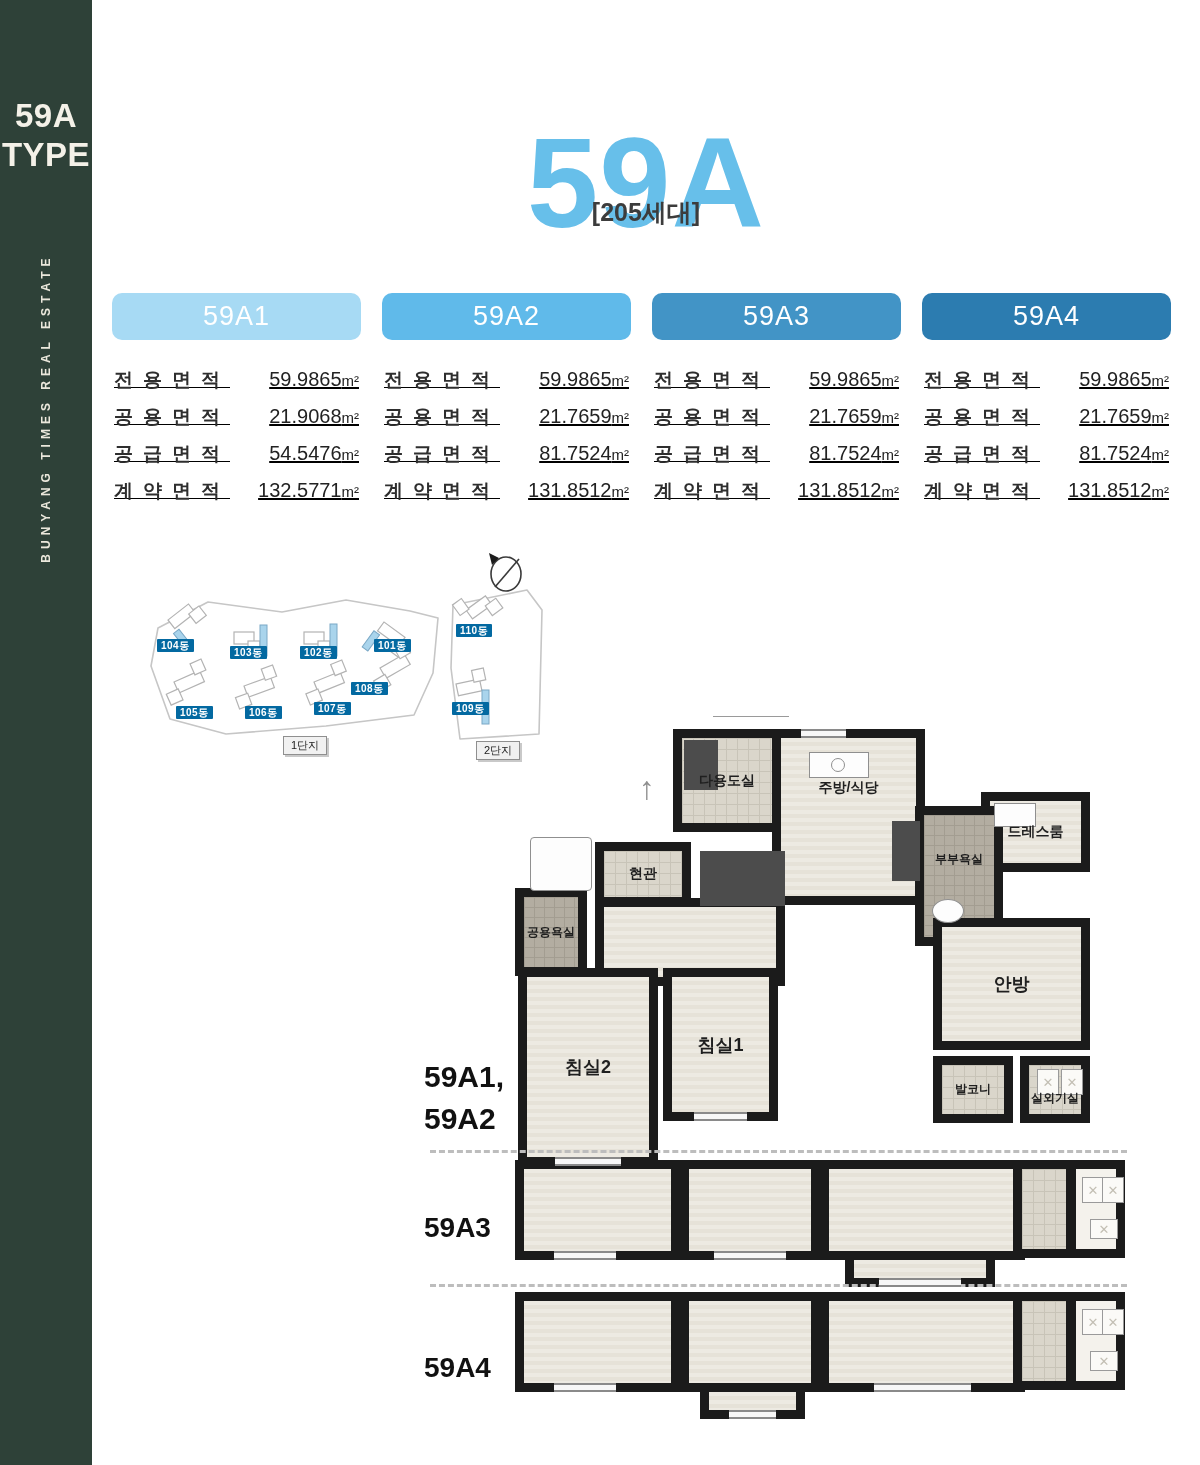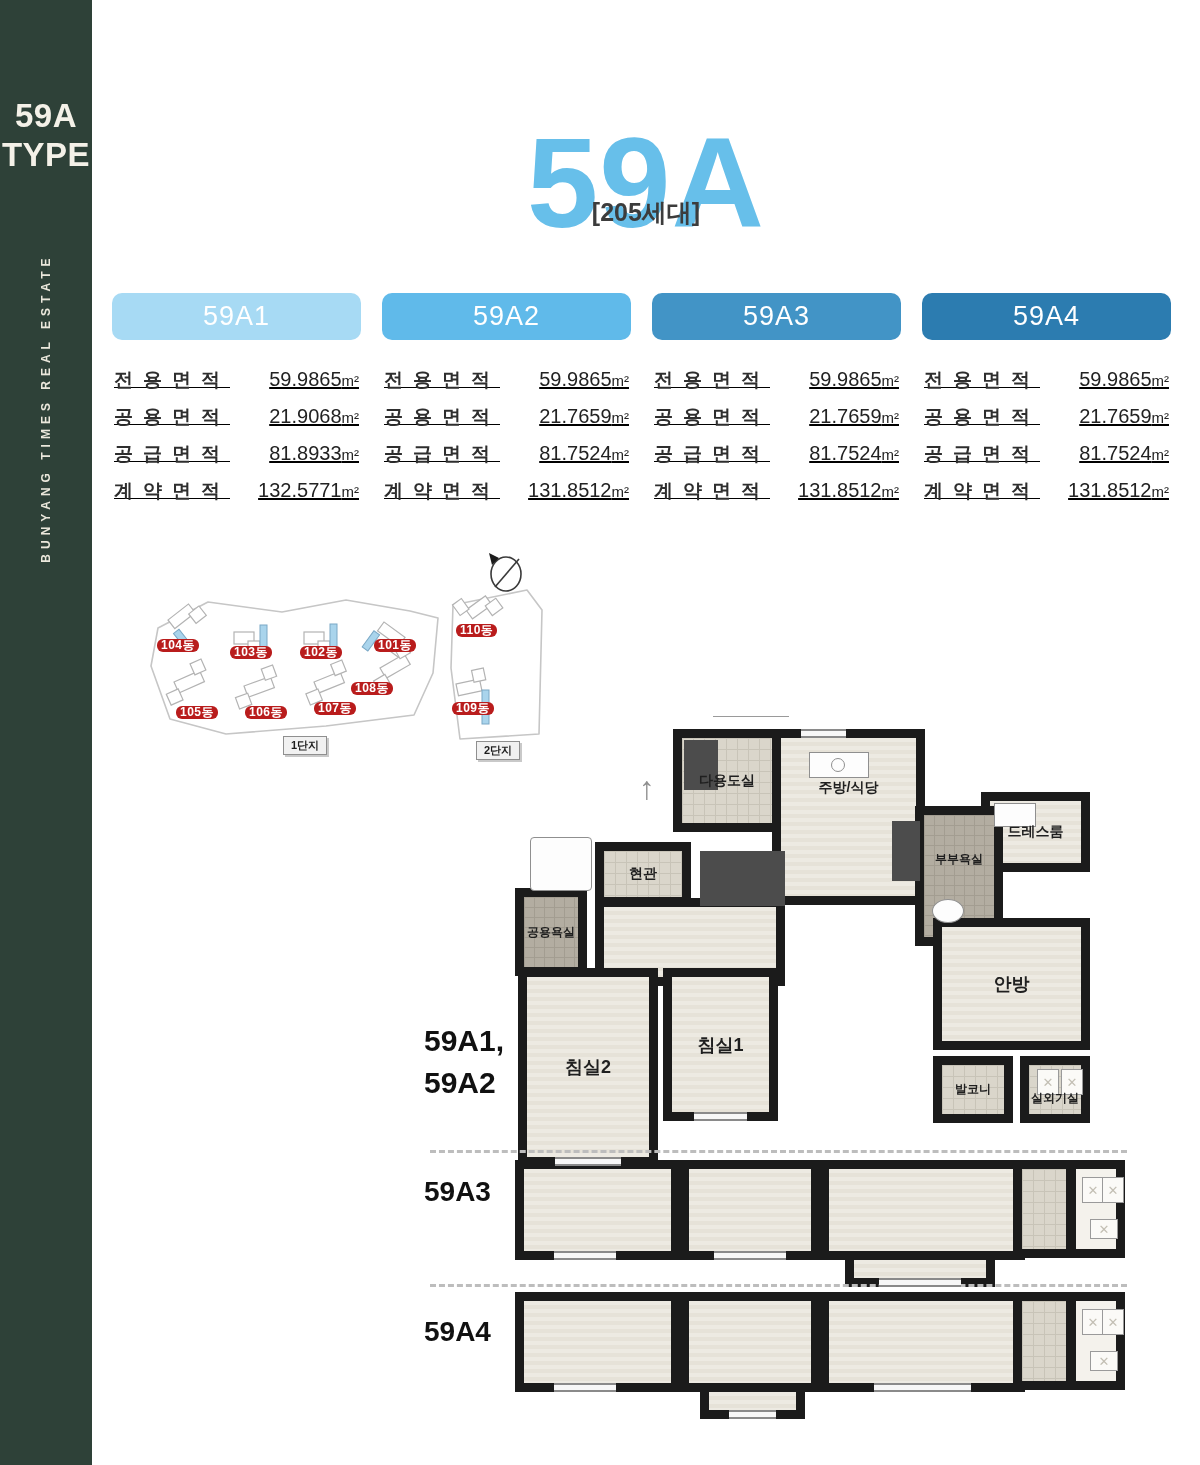--- a/index.html
+++ b/index.html
@@ -23,24 +23,24 @@
   .pill{height:47px;border-radius:10px;display:flex;align-items:center;justify-content:center;
       color:#ffffff;font-size:27px;font-weight:500;letter-spacing:1px;}
   .rows{margin-top:21px;text-decoration:underline;}
   .arow{height:37px;display:flex;align-items:center;justify-content:space-between;padding:0 2px;}
   .alabel{font-size:19px;font-weight:600;color:#2e2e2e;letter-spacing:10px;white-space:nowrap;}
   .aval{font-size:20px;font-weight:500;color:#222;white-space:nowrap;}
   .aunit{font-size:15px;font-weight:400;color:#222;}
   
   .siteplan{position:absolute;left:130px;top:548px;width:430px;height:218px;}
   .siteplan svg{position:absolute;left:0;top:0;}
-  .badge{position:absolute;background:#b91c1c;color:#fff;font-size:12px;font-weight:700;
-      border-radius:6px;padding:2px 4px;line-height:9px;letter-spacing:.5px;}
+  .badge{position:absolute;background:#0369a1;color:#fff;font-size:10px;font-weight:700;
+      border-radius:1px;padding:2px 4px;line-height:9px;letter-spacing:.5px;}
   .complex-label{position:absolute;border:1px solid #8f8f8f;background:#f1f1f1;
-      box-shadow:2px 2px 0 #c9c9c9;color:#1d1d1d;font-size:11px;font-weight:700;
+      box-shadow:2px 2px 0 #c9c9c9;color:#1d1d1d;font-size:11px;font-weight:400;
       padding:1px 7px;line-height:15px;}
   
   .plan{position:absolute;}
   .room{position:absolute;box-sizing:border-box;border:9px solid #1b1b1b;
       display:flex;align-items:center;justify-content:center;
       background:repeating-linear-gradient(180deg,#edeae2 0 4px,#e6e2d8 4px 8px);}
   .room .lbl{color:#1f1f1f;font-weight:700;font-size:18px;white-space:nowrap;z-index:3;}
   .lbl.sm{font-size:14px;}
   .lbl.xs{font-size:12px;}
   .tile{background-color:#dad6cb;
@@ -53,21 +53,21 @@
       background-size:10px 10px;}
   .darkblock{position:absolute;background:#4c4c4c;z-index:2;}
   .win{position:absolute;height:9px;background:#f7f7f7;border-top:2px solid #8a8a8a;
       border-bottom:2px solid #8a8a8a;box-sizing:border-box;z-index:2;}
   .win.b{bottom:-9px;} .win.t{top:-9px;}
   .fixture{position:absolute;background:#fdfdfd;border:1px solid #8f8f8f;z-index:2;}
   .tub{border-radius:4px;}
   .toilet{border-radius:50%;}
   .acunit{position:absolute;width:20px;height:24px;background:#fbfaf7;border:1px solid #9a9a9a;
       color:#c3bfb4;font-size:13px;display:flex;align-items:center;justify-content:center;z-index:2;}
-  .plan-label{position:absolute;color:#111;font-weight:700;}
+  .plan-label{position:absolute;color:#111;font-weight:700;margin-top:36px;}
   .dash{position:absolute;border-top:3px dashed #bdbdbd;height:0;}
   .dimline{position:absolute;height:0;border-top:1.5px solid #9a9a9a;}
   .arrow{position:absolute;color:#8f8f8f;font-size:32px;font-weight:400;z-index:1;}
 </style>
 </head>
 <body>
 
 <aside class="sidebar" style="background-color: rgb(46, 65, 56);">
   <div class="type-label">
     <div>59A</div>
@@ -87,21 +87,21 @@
     <div class="arow">
         <span class="alabel">전용면적</span>
         <span class="aval"><span>59.9865</span><span class="aunit">m²</span></span>
       </div>
     <div class="arow">
         <span class="alabel">공용면적</span>
         <span class="aval"><span>21.9068</span><span class="aunit">m²</span></span>
       </div>
     <div class="arow">
         <span class="alabel">공급면적</span>
-        <span class="aval"><span>81.8933</span><span class="aunit">m²</span></span>
+        <span class="aval"><span>54.5476</span><span class="aunit">m²</span></span>
       </div>
     <div class="arow">
         <span class="alabel">계약면적</span>
         <span class="aval"><span>132.5771</span><span class="aunit">m²</span></span>
       </div>
   </div>
 </div>
 
 <div class="vcol" style="left:382px">
   <div class="pill" style="background-color: rgb(96, 186, 234);">59A2</div>

